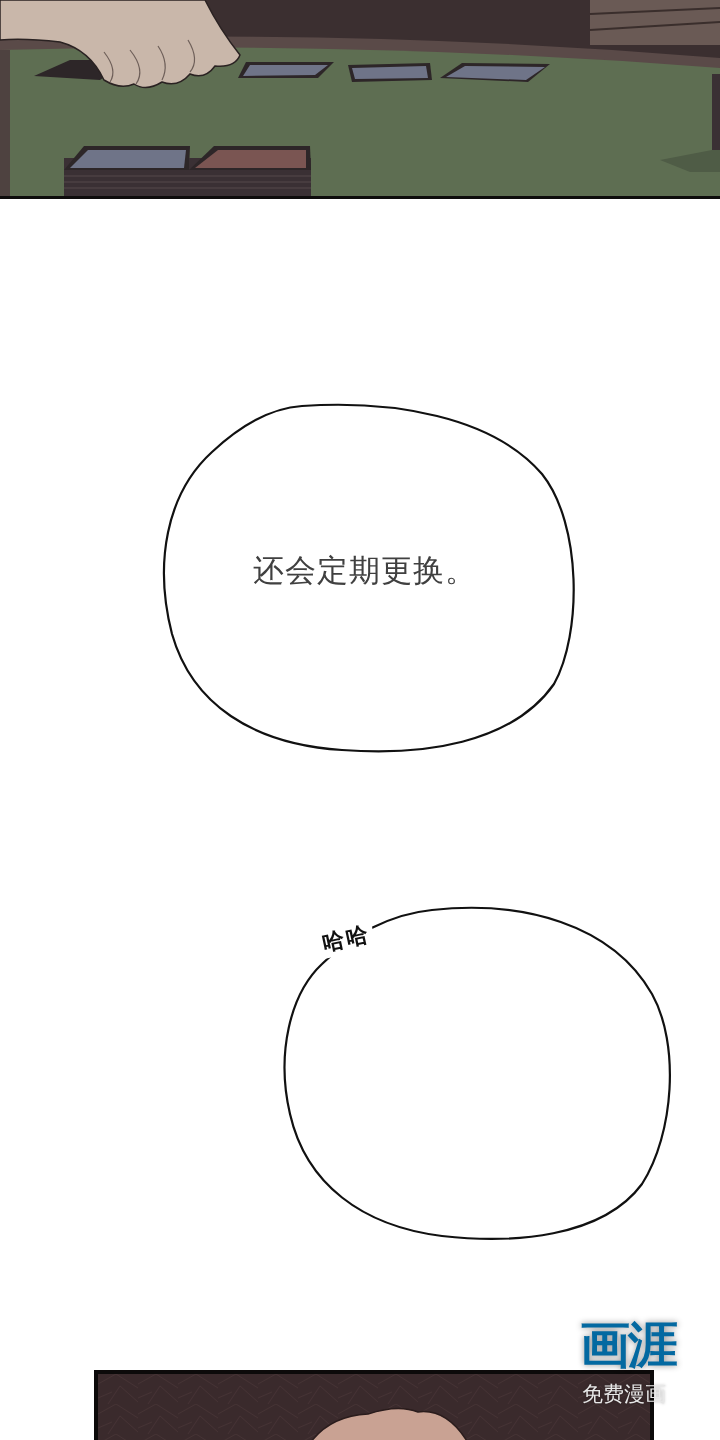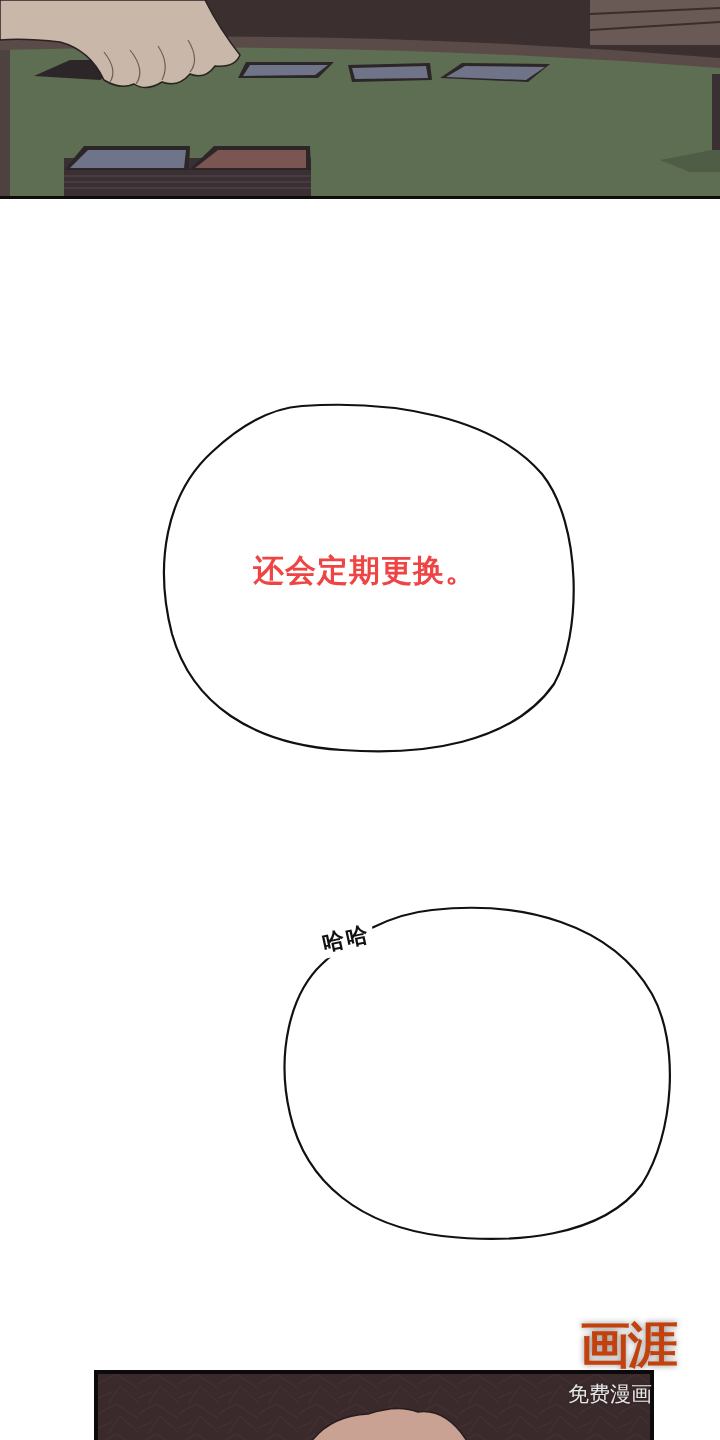--- a/index.html
+++ b/index.html
@@ -11,43 +11,43 @@
     .panel-top {
       position: absolute; left: 0; top: 0; width: 720px; height: 196px;
       background: #3b2f30; overflow: hidden;
       border-bottom: 3px solid #0e0c0c;
     }
     .panel-top svg { display: block; }
     .bubble { position: absolute; }
     .bubble svg { position: absolute; left: 0; top: 0; overflow: visible; }
     .bubble-text {
       position: absolute; left: 0; right: 12px; text-align: center;
-      color: #ef4444; font-weight: bold; letter-spacing: 1px;
+      color: #404040; font-weight: normal; letter-spacing: 1px;
     }
     .sfx {
       position: absolute; font-weight: bold; color: #111;
       transform: rotate(-12deg); font-size: 22px; letter-spacing: 2px;
     }
     .panel-bottom {
       position: absolute; left: 94px; top: 1370px; width: 560px; height: 80px;
       background: #3a2a2c; border: 4px solid #0c0a0a; box-sizing: border-box;
       overflow: hidden;
     }
     .watermark {
       position: absolute; left: 566px; top: 1316px; width: 124px; height: 100px;
     }
     .wm-big {
       position: absolute; left: 0; top: 0; width: 124px; height: 58px;
       font-size: 50px; line-height: 58px; font-weight: bold;
-      color: #c2410c; text-align: center;
+      color: #0369a1; text-align: center;
       text-shadow: 0 0 6px rgba(0,0,0,0.45);
       letter-spacing: -2px;
     }
     .wm-small {
-      position: absolute; left: 2px; top: 64px; width: 124px;
+      position: absolute; left: 16px; top: 64px; width: 124px;
       font-size: 21px; color: #e8e8e8; text-align: left;
       text-shadow: 0 0 3px rgba(0,0,0,0.35);
     }
   </style>
 </head>
 <body>
 
 <div class="panel-top">
   <svg width="720" height="196" viewBox="0 0 720 196">
 

